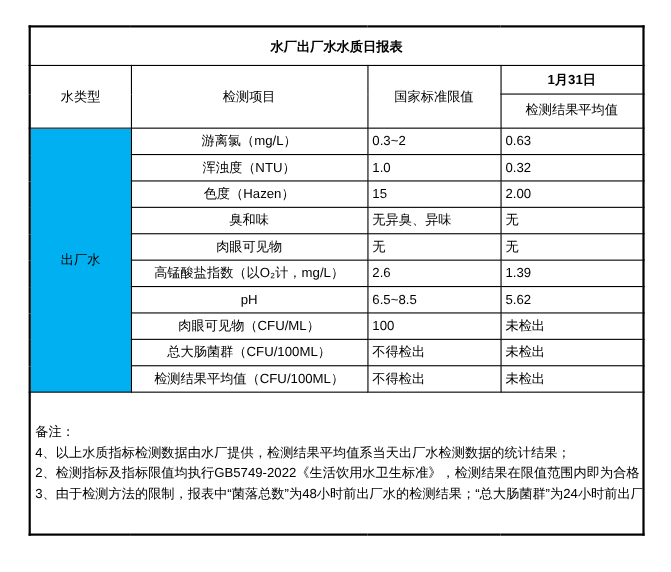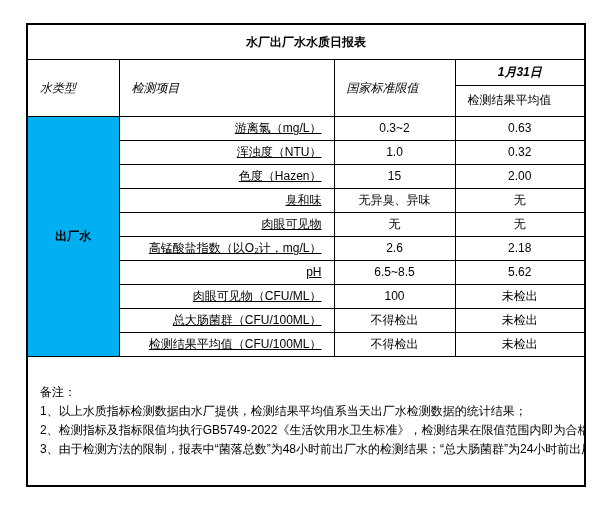--- a/index.html
+++ b/index.html
@@ -24,52 +24,52 @@
     position: absolute;
     left: 26px;
     top: 23px;
     width: 558px;
     border-collapse: collapse;
     table-layout: fixed;
     border: 2px solid #000000;
   }
   table.report-table td {
     border: 1px solid #000000;
-    padding: 0 12px;
+    padding: 0 4px;
     font-size: 12px;
     line-height: 1.2;
     overflow: hidden;
     white-space: nowrap;
     vertical-align: middle;
   }
   td.title-cell {
     height: 34px;
     text-align: center;
     font-weight: bold;
     font-size: 15px;
   }
   td.th {
+    text-align: center;
     font-size: 12px;
   }
-  tr.head-row1 td { height: 25px; font-style: italic; }
+  tr.head-row1 td { height: 25px; }
   tr.head-row2 td { height: 30px; font-family: Liberation Mono, monospace; }
   td.date-cell {
     font-weight: bold;
     font-size: 15px;
     text-align: center;
   }
   tr.data-row td { height: 23px; }
   td.water-type-cell {
     background: #00B0F0;
     text-align: center;
     font-size: 12px;
-    font-weight: bold;
   }
-  td.item-cell { text-align: right; text-decoration: underline; }
-  td.center-cell { text-align: center; }
+  td.item-cell { text-align: center; }
+  td.center-cell { }
   td.notes-cell {
     height: 128px;
     vertical-align: top;
     white-space: normal;
     padding: 3px 5px;
     font-size: 12px;
   }
   .note-line {
     line-height: 19px;
   }
@@ -121,21 +121,21 @@
         <td class="center-cell">无</td>
       </tr>
       <tr class="data-row">
         <td class="item-cell">肉眼可见物</td>
         <td class="center-cell">无</td>
         <td class="center-cell">无</td>
       </tr>
       <tr class="data-row">
         <td class="item-cell">高锰酸盐指数（以O₂计，mg/L）</td>
         <td class="center-cell">2.6</td>
-        <td class="center-cell">2.18</td>
+        <td class="center-cell">1.39</td>
       </tr>
       <tr class="data-row">
         <td class="item-cell">pH</td>
         <td class="center-cell">6.5~8.5</td>
         <td class="center-cell">5.62</td>
       </tr>
       <tr class="data-row">
         <td class="item-cell">肉眼可见物（CFU/ML）</td>
         <td class="center-cell">100</td>
         <td class="center-cell">未检出</td>
@@ -147,20 +147,20 @@
       </tr>
       <tr class="data-row">
         <td class="item-cell">检测结果平均值（CFU/100ML）</td>
         <td class="center-cell">不得检出</td>
         <td class="center-cell">未检出</td>
       </tr>
 
       <tr class="notes-row">
         <td colspan="4" class="notes-cell">
           <div class="note-line">备注：</div>
-          <div class="note-line">1、以上水质指标检测数据由水厂提供，检测结果平均值系当天出厂水检测数据的统计结果；</div>
+          <div class="note-line">4、以上水质指标检测数据由水厂提供，检测结果平均值系当天出厂水检测数据的统计结果；</div>
           <div class="note-line">2、检测指标及指标限值均执行GB5749-2022《生活饮用水卫生标准》，检测结果在限值范围内即为合格；</div>
           <div class="note-line">3、由于检测方法的限制，报表中“菌落总数”为48小时前出厂水的检测结果；“总大肠菌群”为24小时前出厂水的检测结果；“大肠埃希氏菌群”为28-30小时前出厂水的检测结果。</div>
         </td>
       </tr>
     </tbody>
   </table>
 </div>
 
 </body></html>

